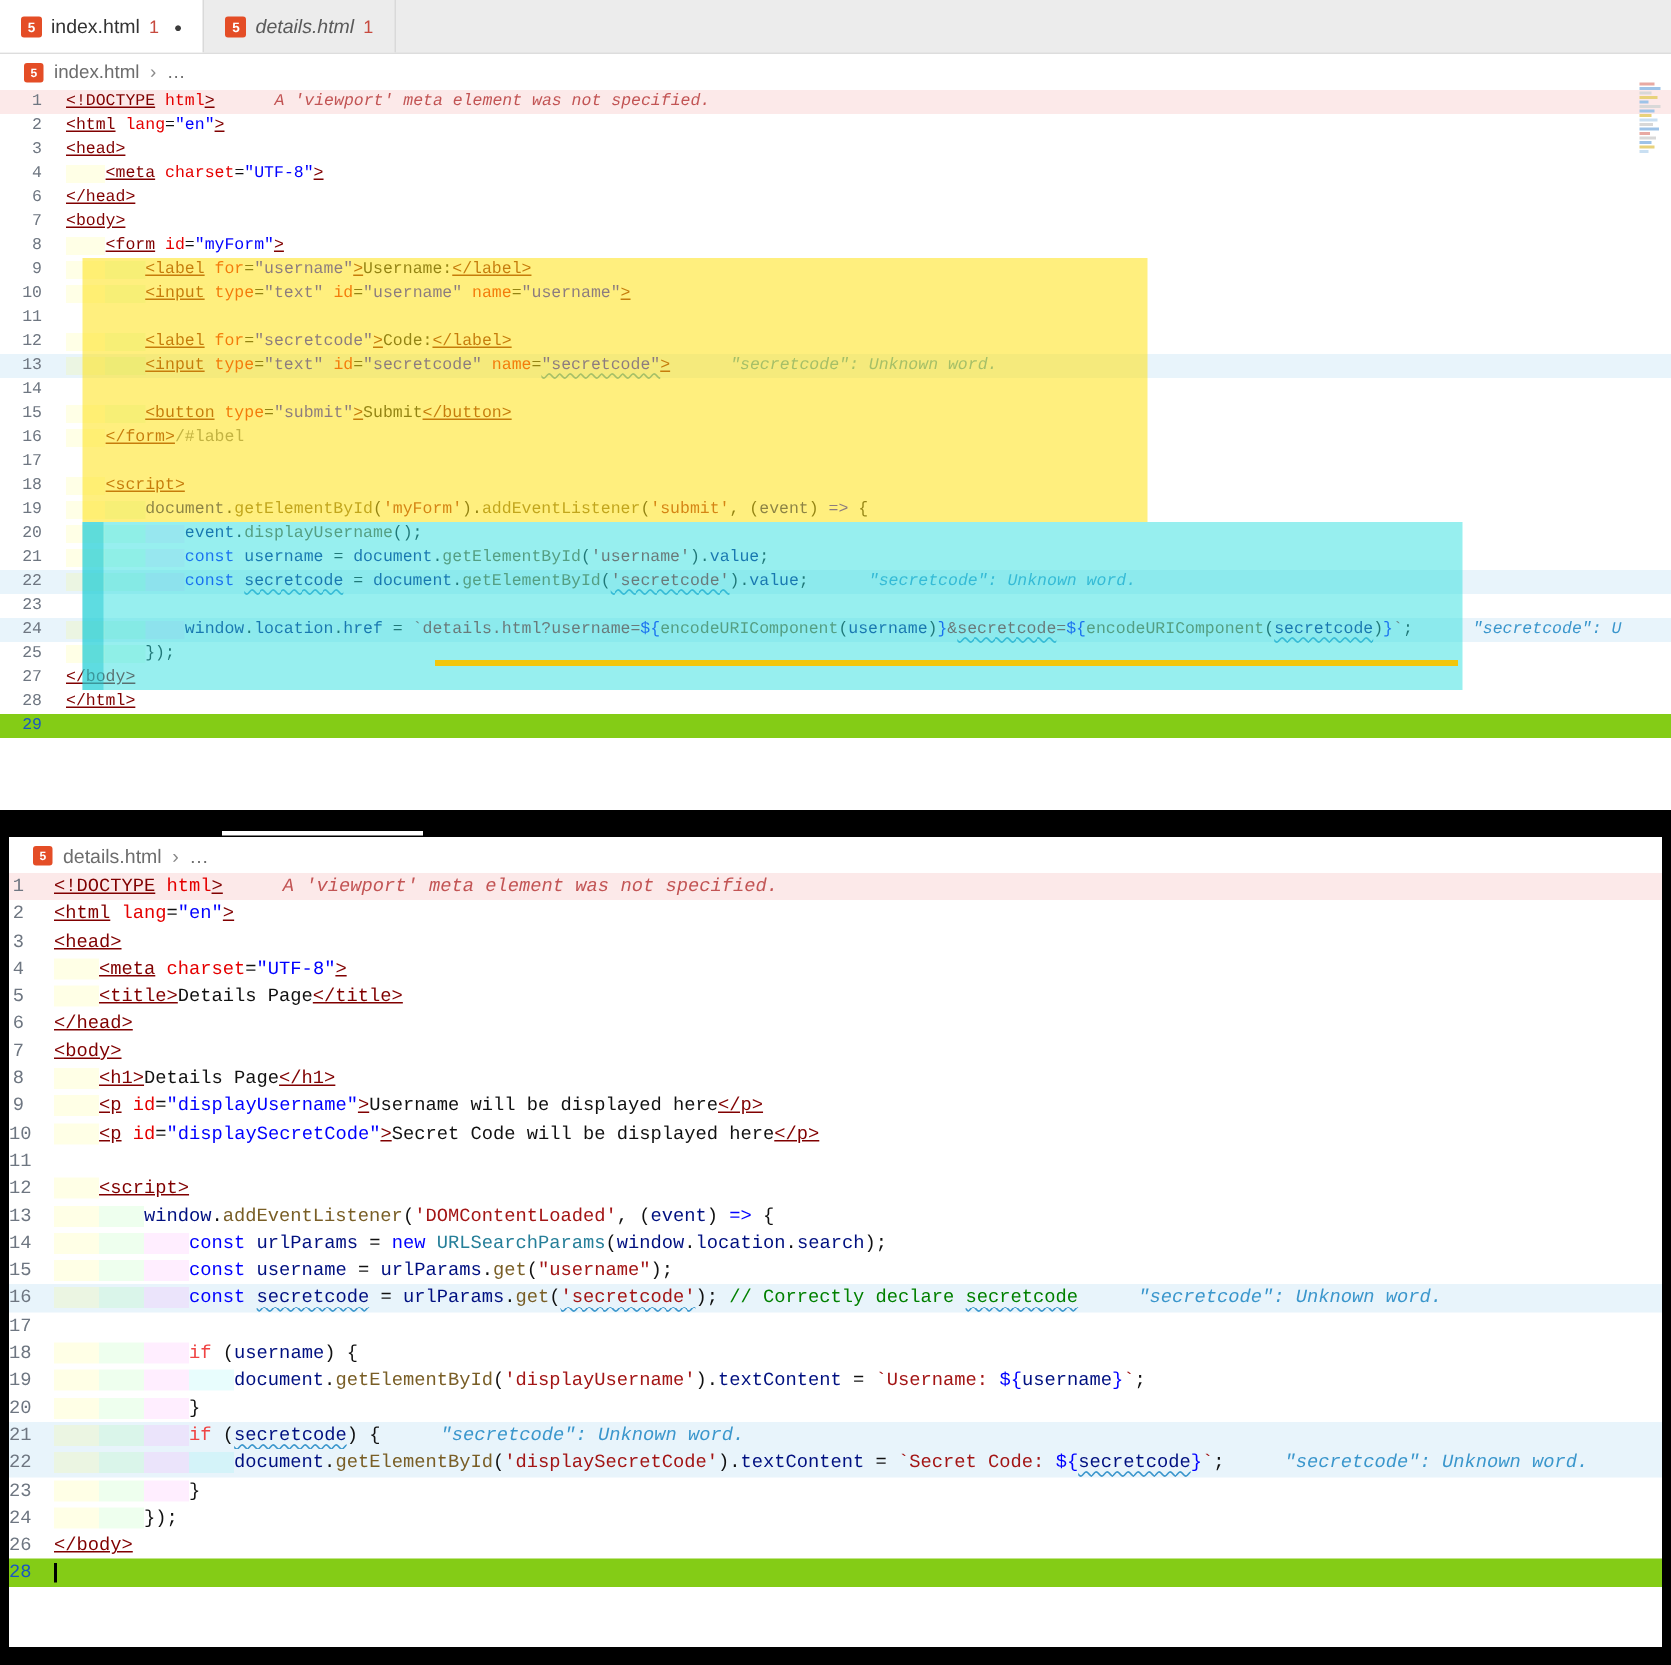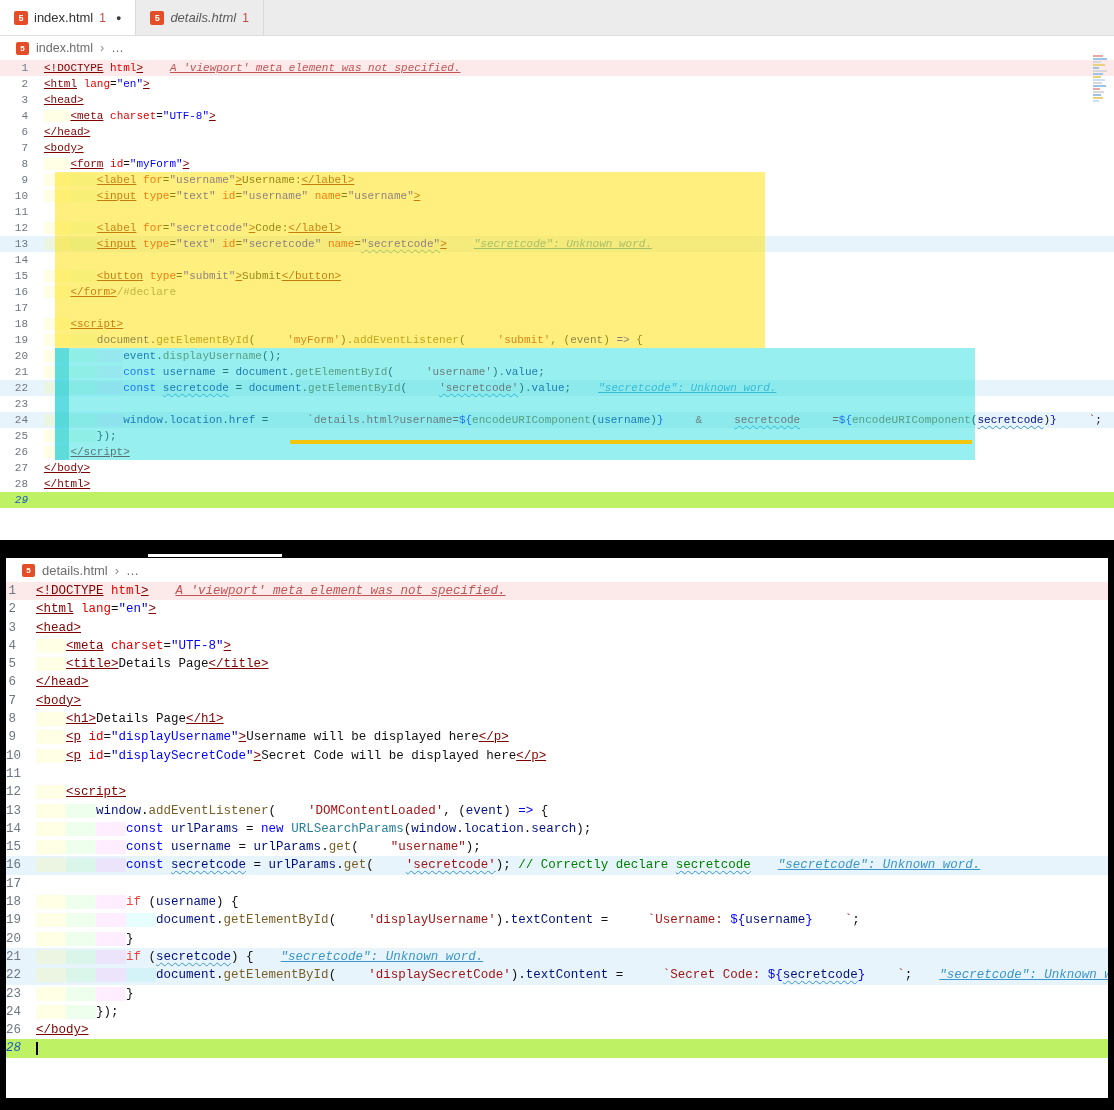--- a/index.html
+++ b/index.html
@@ -28,43 +28,43 @@
   #code-bottom .row { height:18.3px; line-height:18.3px; font-size:12.5px; }
   .row, .ln, .txt, .hint { font-family:"Liberation Mono","DejaVu Sans Mono",monospace; }
   .ln { display:inline-block; text-align:right; color:#6e7681; }
   #code-top .ln { width:44px; padding-right:16px; }
   #code-bottom .ln { width:30px; padding-right:20px; }
   .ln.act { color:#1957c2; }
   .txt { white-space:pre; }
 
   .bg-err { background-color:rgba(228,85,85,0.13); }
   .bg-info { background-color:rgba(30,150,220,0.10); }
-  .bg-cur { background-color:#bef264;font-style:italic; }
+  .bg-cur { background-color:#84cc16; }
 
   .tk-tag { color:#800000;text-decoration:underline; }
   .tk-attr { color:#e50000; }
   .tk-hstr { color:#0000ff; }
   .tk-pl { color:#111111; }
   .tk-kw { color:#0000ff; }
   .tk-ctrl { color:#ef4444; }
   .tk-fn { color:#795e26; }
   .tk-cls { color:#267f99; }
   .tk-vr { color:#001080;text-align:center; }
-  .tk-str { color:#a31515;margin-left:32px; }
+  .tk-str { color:#a31515; }
   .tk-tpx { color:#0000ff; }
   .tk-cm { color:#008000; }
   .tk-ghost { color:#7a7a7a; }
   .sq { text-decoration-line:underline; text-decoration-style:wavy; text-decoration-color:#3a96cc; text-decoration-thickness:1px; text-underline-offset:2px; }
 
   .ind0 { background:rgba(255,255,64,0.13); }
   .ind1 { background:rgba(127,255,127,0.13); }
   .ind2 { background:rgba(255,127,255,0.13); }
   .ind3 { background:rgba(79,236,236,0.13); }
 
-  .hint { margin-left:27px; font-style:italic;text-decoration:underline; }
+  .hint { margin-left:40px; font-style:italic; }
   .h-err { color:#c25454; }
   .h-info { color:#3a96cc; }
 
   .caret { display:inline-block; width:1.5px; height:13px; background:#000; vertical-align:middle; }
 
   
   .ov { position:absolute; pointer-events:none; z-index:3; }
   .ov-yellow { left:55px; top:112px; width:710px; height:176px; background:rgba(255,225,20,0.55); }
   .ov-cyan { left:55px; top:288px; width:920px; height:112px; background:rgba(48,224,224,0.50); }
   .ov-cyan-edge { left:55px; top:288px; width:14px; height:112px; background:rgba(0,170,190,0.45); }
@@ -116,31 +116,30 @@
       <div class="row"><span class="ln">6</span><span class="txt"><span class="tk-tag">&lt;/head&gt;</span></span></div>
       <div class="row"><span class="ln">7</span><span class="txt"><span class="tk-tag">&lt;body&gt;</span></span></div>
       <div class="row"><span class="ln">8</span><span class="txt"><span class="ind0">    </span><span class="tk-tag">&lt;form</span><span class="tk-pl"> </span><span class="tk-attr">id</span><span class="tk-pl">=</span><span class="tk-hstr">"myForm"</span><span class="tk-tag">&gt;</span></span></div>
       <div class="row"><span class="ln">9</span><span class="txt"><span class="ind0">    </span><span class="ind1">    </span><span class="tk-tag">&lt;label</span><span class="tk-pl"> </span><span class="tk-attr">for</span><span class="tk-pl">=</span><span class="tk-hstr">"username"</span><span class="tk-tag">&gt;</span><span class="tk-pl">Username:</span><span class="tk-tag">&lt;/label&gt;</span></span></div>
       <div class="row"><span class="ln">10</span><span class="txt"><span class="ind0">    </span><span class="ind1">    </span><span class="tk-tag">&lt;input</span><span class="tk-pl"> </span><span class="tk-attr">type</span><span class="tk-pl">=</span><span class="tk-hstr">"text"</span><span class="tk-pl"> </span><span class="tk-attr">id</span><span class="tk-pl">=</span><span class="tk-hstr">"username"</span><span class="tk-pl"> </span><span class="tk-attr">name</span><span class="tk-pl">=</span><span class="tk-hstr">"username"</span><span class="tk-tag">&gt;</span></span></div>
       <div class="row"><span class="ln">11</span><span class="txt"></span></div>
       <div class="row"><span class="ln">12</span><span class="txt"><span class="ind0">    </span><span class="ind1">    </span><span class="tk-tag">&lt;label</span><span class="tk-pl"> </span><span class="tk-attr">for</span><span class="tk-pl">=</span><span class="tk-hstr">"secretcode"</span><span class="tk-tag">&gt;</span><span class="tk-pl">Code:</span><span class="tk-tag">&lt;/label&gt;</span></span></div>
       <div class="row bg-info"><span class="ln">13</span><span class="txt"><span class="ind0">    </span><span class="ind1">    </span><span class="tk-tag">&lt;input</span><span class="tk-pl"> </span><span class="tk-attr">type</span><span class="tk-pl">=</span><span class="tk-hstr">"text"</span><span class="tk-pl"> </span><span class="tk-attr">id</span><span class="tk-pl">=</span><span class="tk-hstr">"secretcode"</span><span class="tk-pl"> </span><span class="tk-attr">name</span><span class="tk-pl">=</span><span class="tk-hstr sq">"secretcode"</span><span class="tk-tag">&gt;</span><span class="hint h-info">"secretcode": Unknown word.</span></span></div>
       <div class="row"><span class="ln">14</span><span class="txt"></span></div>
       <div class="row"><span class="ln">15</span><span class="txt"><span class="ind0">    </span><span class="ind1">    </span><span class="tk-tag">&lt;button</span><span class="tk-pl"> </span><span class="tk-attr">type</span><span class="tk-pl">=</span><span class="tk-hstr">"submit"</span><span class="tk-tag">&gt;</span><span class="tk-pl">Submit</span><span class="tk-tag">&lt;/button&gt;</span></span></div>
-      <div class="row"><span class="ln">16</span><span class="txt"><span class="ind0">    </span><span class="tk-tag">&lt;/form&gt;</span><span class="tk-ghost">/#declare</span></span></div>
+      <div class="row"><span class="ln">16</span><span class="txt"><span class="ind0">    </span><span class="tk-tag">&lt;/form&gt;</span><span class="tk-ghost">/#label</span></span></div>
       <div class="row"><span class="ln">17</span><span class="txt"></span></div>
       <div class="row"><span class="ln">18</span><span class="txt"><span class="ind0">    </span><span class="tk-tag">&lt;script&gt;</span></span></div>
       <div class="row"><span class="ln">19</span><span class="txt"><span class="ind0">    </span><span class="ind1">    </span><span class="tk-vr">document</span><span class="tk-pl">.</span><span class="tk-fn">getElementById</span><span class="tk-pl">(</span><span class="tk-str">'myForm'</span><span class="tk-pl">)</span><span class="tk-pl">.</span><span class="tk-fn">addEventListener</span><span class="tk-pl">(</span><span class="tk-str">'submit'</span><span class="tk-pl">, (</span><span class="tk-vr">event</span><span class="tk-pl">) </span><span class="tk-kw">=&gt;</span><span class="tk-pl"> {</span></span></div>
       <div class="row"><span class="ln">20</span><span class="txt"><span class="ind0">    </span><span class="ind1">    </span><span class="ind2">    </span><span class="tk-vr">event</span><span class="tk-pl">.</span><span class="tk-fn">displayUsername</span><span class="tk-pl">();</span></span></div>
       <div class="row"><span class="ln">21</span><span class="txt"><span class="ind0">    </span><span class="ind1">    </span><span class="ind2">    </span><span class="tk-kw">const</span><span class="tk-pl"> </span><span class="tk-vr">username</span><span class="tk-pl"> = </span><span class="tk-vr">document</span><span class="tk-pl">.</span><span class="tk-fn">getElementById</span><span class="tk-pl">(</span><span class="tk-str">'username'</span><span class="tk-pl">)</span><span class="tk-pl">.</span><span class="tk-vr">value</span><span class="tk-pl">;</span></span></div>
       <div class="row bg-info"><span class="ln">22</span><span class="txt"><span class="ind0">    </span><span class="ind1">    </span><span class="ind2">    </span><span class="tk-kw">const</span><span class="tk-pl"> </span><span class="tk-vr sq">secretcode</span><span class="tk-pl"> = </span><span class="tk-vr">document</span><span class="tk-pl">.</span><span class="tk-fn">getElementById</span><span class="tk-pl">(</span><span class="tk-str sq">'secretcode'</span><span class="tk-pl">)</span><span class="tk-pl">.</span><span class="tk-vr">value</span><span class="tk-pl">;</span><span class="hint h-info">"secretcode": Unknown word.</span></span></div>
       <div class="row"><span class="ln">23</span><span class="txt"></span></div>
       <div class="row bg-info"><span class="ln">24</span><span class="txt"><span class="ind0">    </span><span class="ind1">    </span><span class="ind2">    </span><span class="tk-vr">window</span><span class="tk-pl">.</span><span class="tk-vr">location</span><span class="tk-pl">.</span><span class="tk-vr">href</span><span class="tk-pl"> = </span><span class="tk-str">`details.html?username=</span><span class="tk-tpx">${</span><span class="tk-fn">encodeURIComponent</span><span class="tk-pl">(</span><span class="tk-vr">username</span><span class="tk-pl">)</span><span class="tk-tpx">}</span><span class="tk-str">&amp;</span><span class="tk-str sq">secretcode</span><span class="tk-str">=</span><span class="tk-tpx">${</span><span class="tk-fn">encodeURIComponent</span><span class="tk-pl">(</span><span class="tk-vr sq">secretcode</span><span class="tk-pl">)</span><span class="tk-tpx">}</span><span class="tk-str">`</span><span class="tk-pl">;</span><span class="hint h-info">"secretcode": U</span></span></div>
       <div class="row"><span class="ln">25</span><span class="txt"><span class="ind0">    </span><span class="ind1">    </span><span class="tk-pl">});</span></span></div>
-      <div class="row"><span class="ln">26</span><span class="txt"><span class="ind0">    </span><span class="tk-tag">&lt;/script&gt;</span></span></div>
       <div class="row"><span class="ln">27</span><span class="txt"><span class="tk-tag">&lt;/body&gt;</span></span></div>
       <div class="row"><span class="ln">28</span><span class="txt"><span class="tk-tag">&lt;/html&gt;</span></span></div>
       <div class="row bg-cur"><span class="ln act">29</span><span class="txt"></span></div>
     </div>
 
   <div class="minimap" id="minimap">
       <div class="bar" style="width: 10px; background: rgb(232, 169, 162);"></div>
       <div class="bar" style="width: 14px; background: rgb(158, 195, 232);"></div>
       <div class="bar" style="width: 8px; background: rgb(216, 216, 216);"></div>
       <div class="bar" style="width: 12px; background: rgb(232, 210, 123);"></div>

